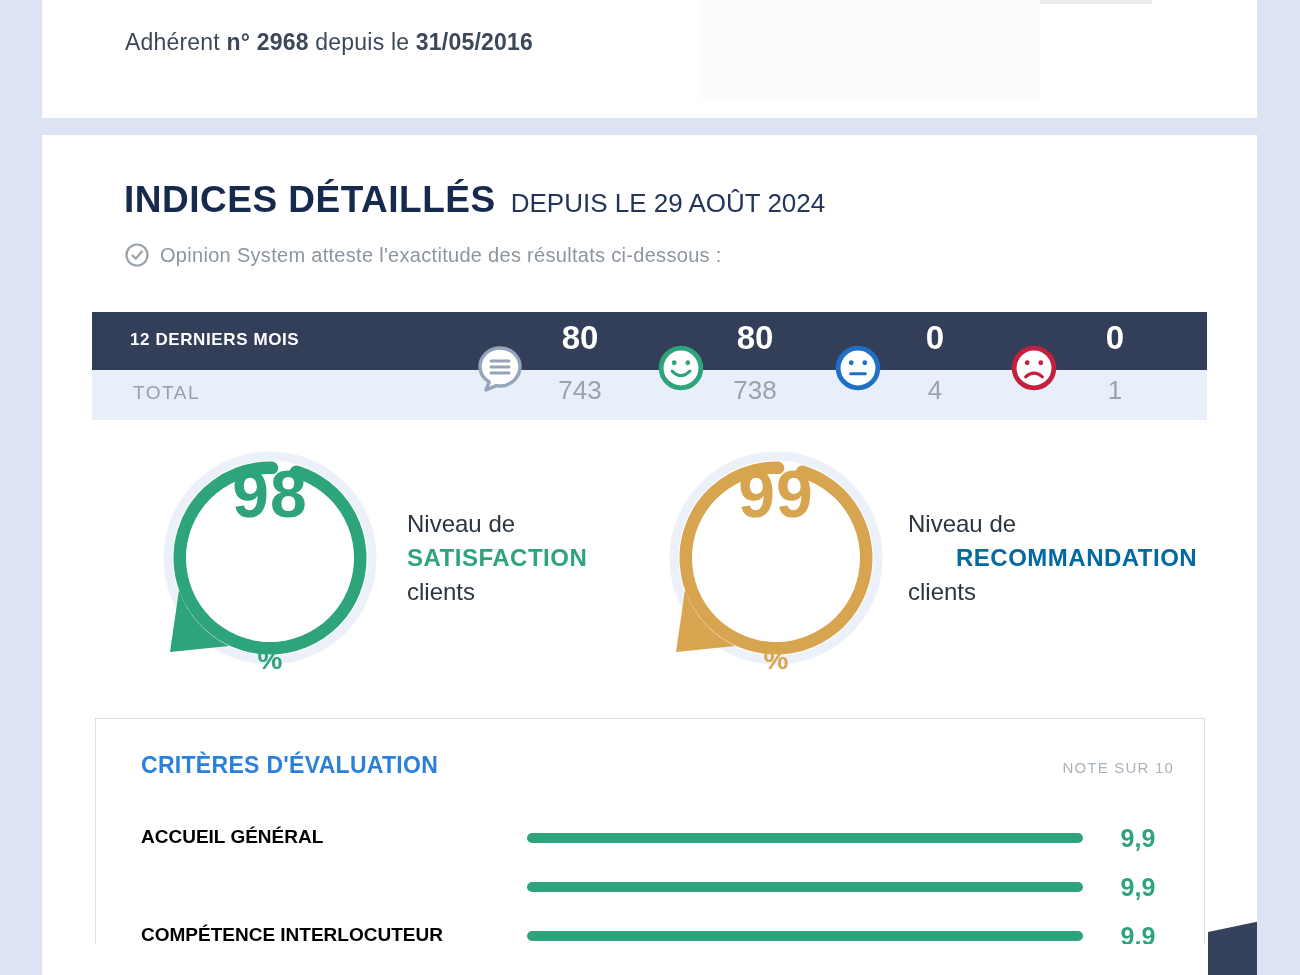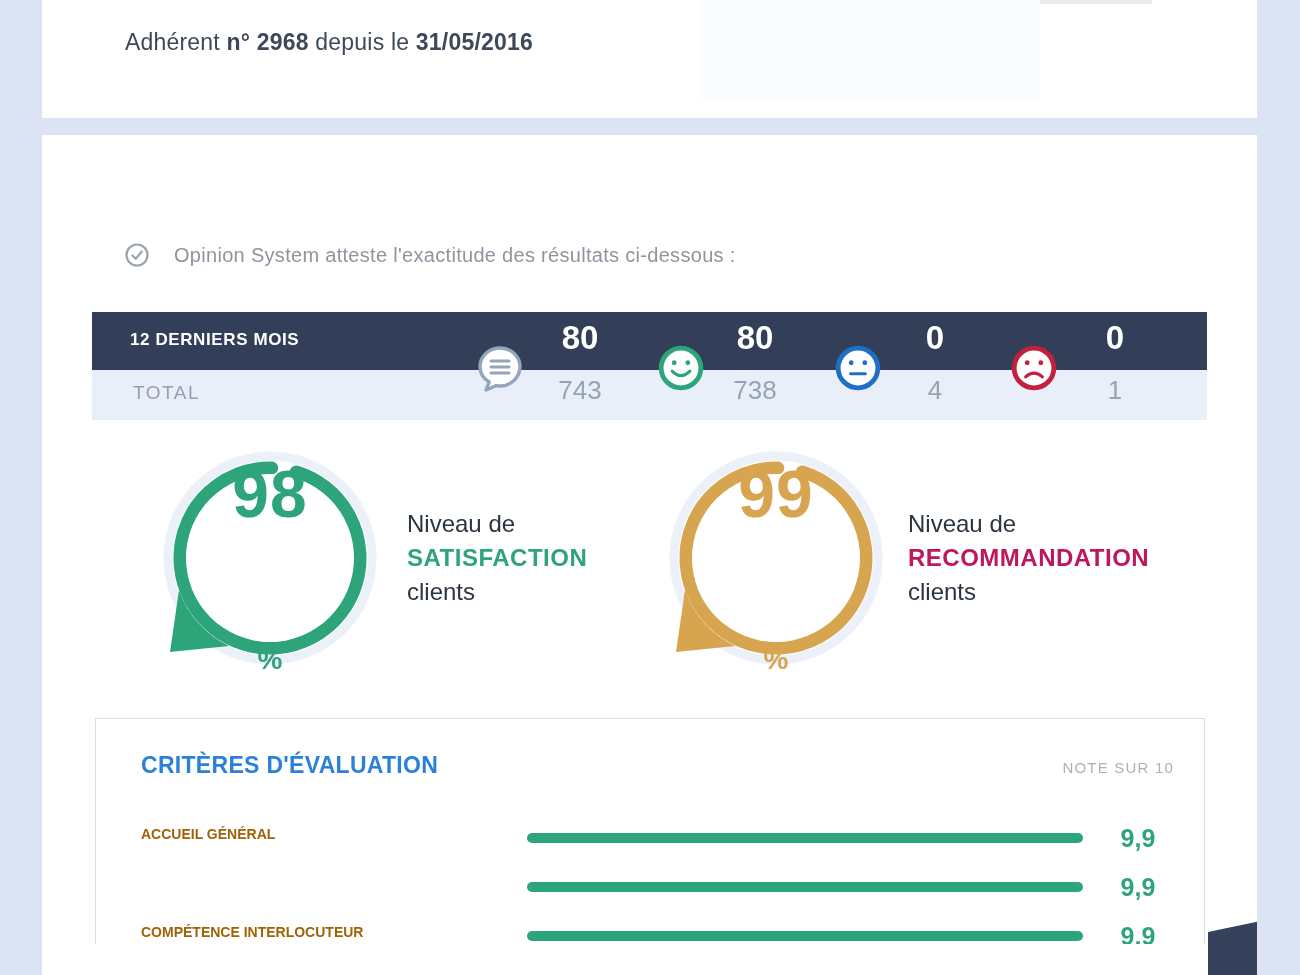--- a/index.html
+++ b/index.html
@@ -13,21 +13,21 @@
   .card2{left:42px;top:135px;width:1215px;height:840px;}
 
   .member{position:absolute;left:83px;top:29px;font-size:23px;color:#3d4959;letter-spacing:.2px;}
   .member b{font-weight:bold;}
   .ghost-box{position:absolute;left:658px;top:0;width:340px;height:100px;background:#fbfcfd;}
   .ghost-line{position:absolute;left:998px;top:0;width:112px;height:4px;background:#e9ebee;}
 
   .title-row{position:absolute;left:82px;top:44px;display:flex;align-items:baseline;gap:15px;white-space:nowrap;}
   .title{font-size:37px;font-weight:bold;color:#162a4e;letter-spacing:.5px;}
   .subtitle{font-size:26px;color:#23355a;}
-  .attest{position:absolute;left:82px;top:107px;display:flex;align-items:center;gap:24px;
+  .attest{position:absolute;left:82px;top:107px;display:flex;align-items:center;gap:10px;
           color:#8d959f;font-size:20px;letter-spacing:.3px;white-space:nowrap;}
 
   .score-table{position:absolute;left:50px;top:177px;width:1115px;height:105px;}
   .row-dark{position:absolute;left:0;top:0;width:100%;height:58px;}
   .row-light{position:absolute;left:0;top:58px;width:100%;height:50px;}
   .tbl-label-dark{position:absolute;left:38px;top:18px;color:#ffffff;font-weight:bold;font-size:17px;letter-spacing:.6px;}
   .tbl-label-light{position:absolute;left:41px;top:70px;color:#95a1b2;font-size:19px;letter-spacing:1.5px;}
   .val-dark{position:absolute;top:7px;width:140px;text-align:center;color:#ffffff;font-size:33px;font-weight:bold;}
   .val-light{position:absolute;top:63px;width:140px;text-align:center;color:#97a3b2;font-size:26px;}
   .tbl-icon{position:absolute;}
@@ -36,21 +36,21 @@
   .gauge-num{position:absolute;inset:0;display:flex;align-items:center;justify-content:space-between;transform:translateY(8px);font-weight:bold;flex-direction:column;}
   .gauge-num .v{font-size:66px;letter-spacing:1px;}
   .gauge-num .u{font-size:28px;margin-top:34px;}
   .g-label{position:absolute;top:372px;font-size:24px;color:#2b3540;line-height:34px;white-space:nowrap;}
   .g-label .l2{font-weight:bold;letter-spacing:.5px;}
 
   .criteria{position:absolute;left:53px;top:583px;width:1110px;height:226px;background:#ffffff;
             border:1px solid #d9dee5;border-bottom:none;overflow:hidden;box-sizing:border-box;}
   .crit-heading{position:absolute;left:45px;top:33px;font-size:23px;font-weight:bold;color:#2b81d9;letter-spacing:.3px;}
   .crit-note{position:absolute;right:30px;top:40px;font-size:15px;color:#a9b1ba;letter-spacing:1.2px;}
-  .crit-label{position:absolute;left:45px;font-size:14px;font-weight:bold;color:#a16207;white-space:nowrap;}
+  .crit-label{position:absolute;left:45px;font-size:19px;font-weight:bold;color:#000000;white-space:nowrap;}
   .bar-track{position:absolute;left:431px;width:562px;height:10px;}
   .bar-fill{height:10px;border-radius:5px;}
   .crit-score{position:absolute;left:987px;width:110px;text-align:center;font-size:25px;font-weight:bold;}
 
   .corner{position:absolute;left:1166px;top:782px;width:49px;height:58px;background:#36425c;
           clip-path:polygon(0 26%, 100% 8%, 100% 100%, 0 100%);}
 </style>
 </head>
 <body>
 
@@ -60,20 +60,24 @@
   <div class="member">
     <span>Adhérent</span>
     <b>n° 2968</b>
     <span>depuis le</span>
     <b>31/05/2016</b>
   </div>
 </div>
 
 <div class="card card2">
 
+  <div class="title-row">
+    <span class="title">INDICES DÉTAILLÉS</span>
+    <span class="subtitle">DEPUIS LE 29 AOÛT 2024</span>
+  </div>
 
   <div class="attest">
     <span style="display:flex;">
       <svg width="26" height="26" viewBox="0 0 26 26">
         <circle cx="13" cy="13" r="10.5" fill="none" stroke="#9aa3ab" stroke-width="2.2"></circle>
         <path d="M8.5 13.5 L11.8 16.8 L17.8 9.5" fill="none" stroke="#9aa3ab" stroke-width="2.2" stroke-linecap="round" stroke-linejoin="round"></path>
       </svg>
     </span>
     <span>Opinion System atteste l'exactitude des résultats ci-dessous :</span>
   </div>
@@ -164,21 +168,21 @@
       <circle cx="110" cy="110" r="90" fill="none" stroke-width="13" stroke-dasharray="539.5 26" stroke-linecap="round" transform="rotate(287 110 110)" stroke="#d7a44f"></circle>
       <circle cx="110" cy="110" r="84" fill="#ffffff"></circle>
     </svg>
     <div class="gauge-num" style="color: rgb(215, 164, 79);">
       <span class="v">99</span>
         <span class="u">%</span>
     </div>
   </div>
   <div class="g-label" style="left:866px;">
     <div>Niveau de</div>
-    <div class="l2" style="color: #be185d;">RECOMMANDATION</div>
+    <div class="l2" style="color: #0369a1; margin-left: 48px;">RECOMMANDATION</div>
     <div>clients</div>
   </div>
 
   <div class="criteria">
     <div class="crit-heading">CRITÈRES D'ÉVALUATION</div>
     <div class="crit-note">NOTE SUR 10</div>
 
     <div class="crit-label" style="top:107px;">ACCUEIL GÉNÉRAL</div>
     <div class="bar-track" style="top:114px;">
       <div class="bar-fill" style="background: rgb(46, 164, 122); width: 99%;"></div>

